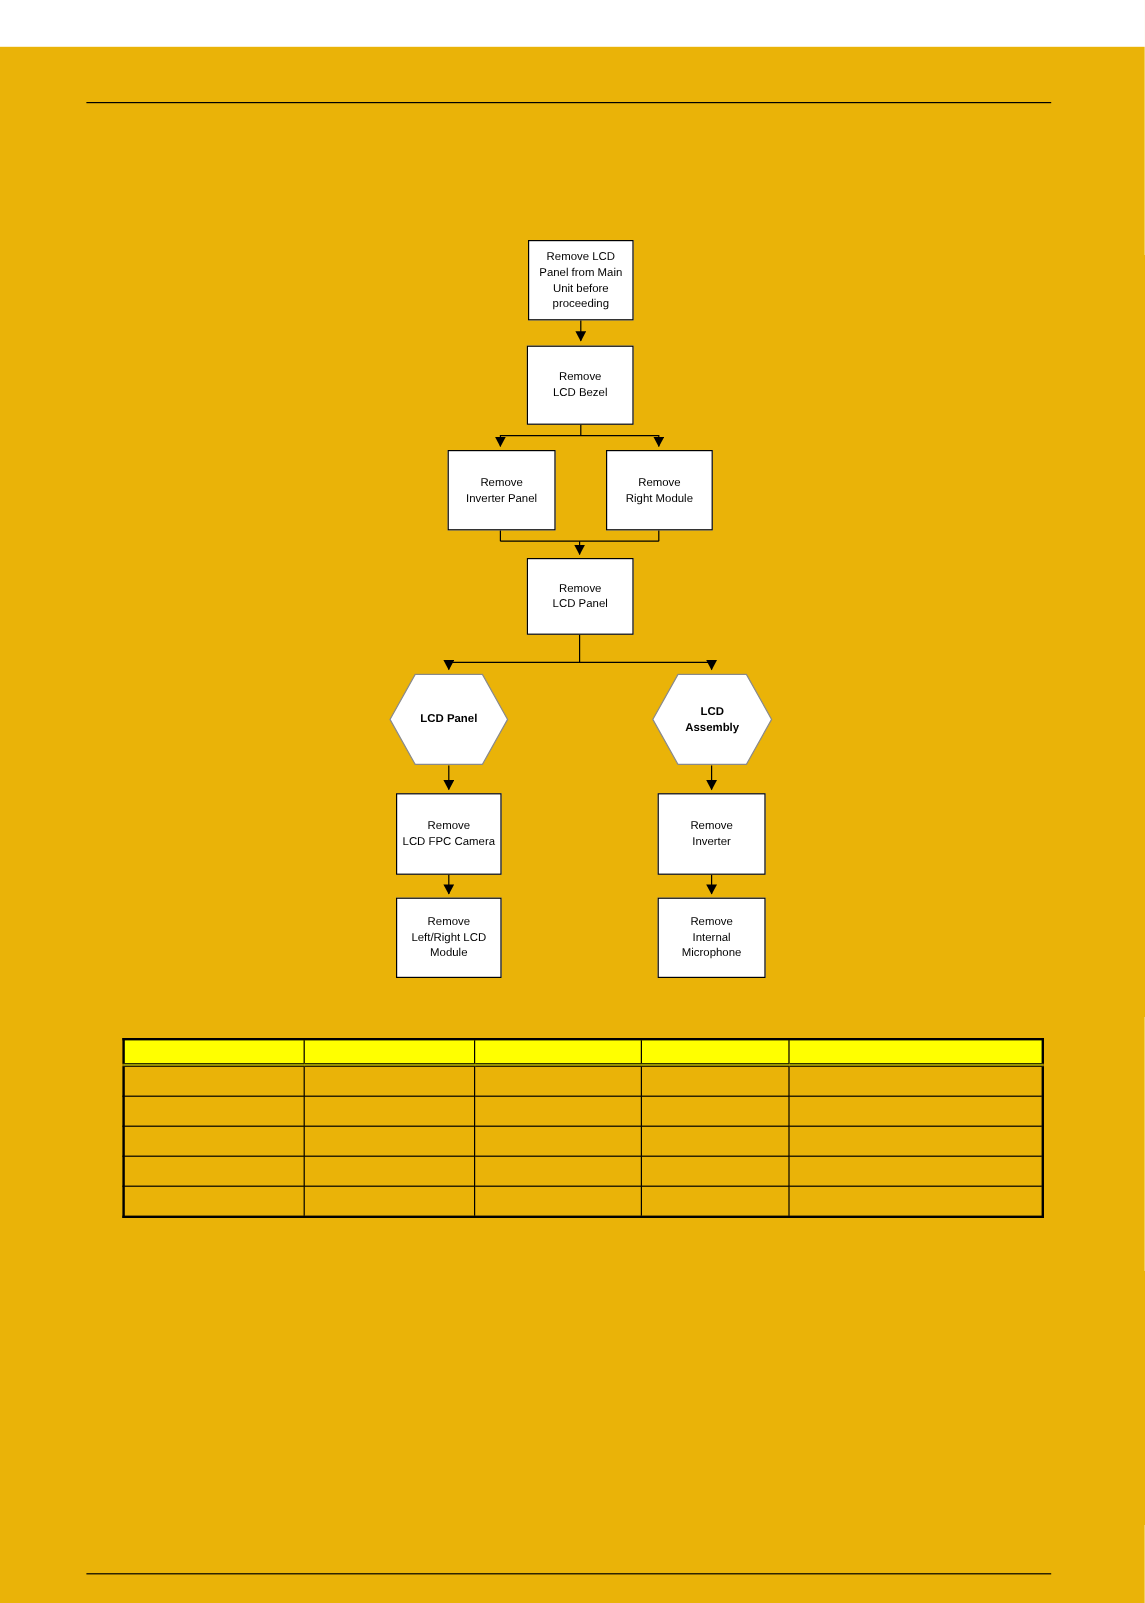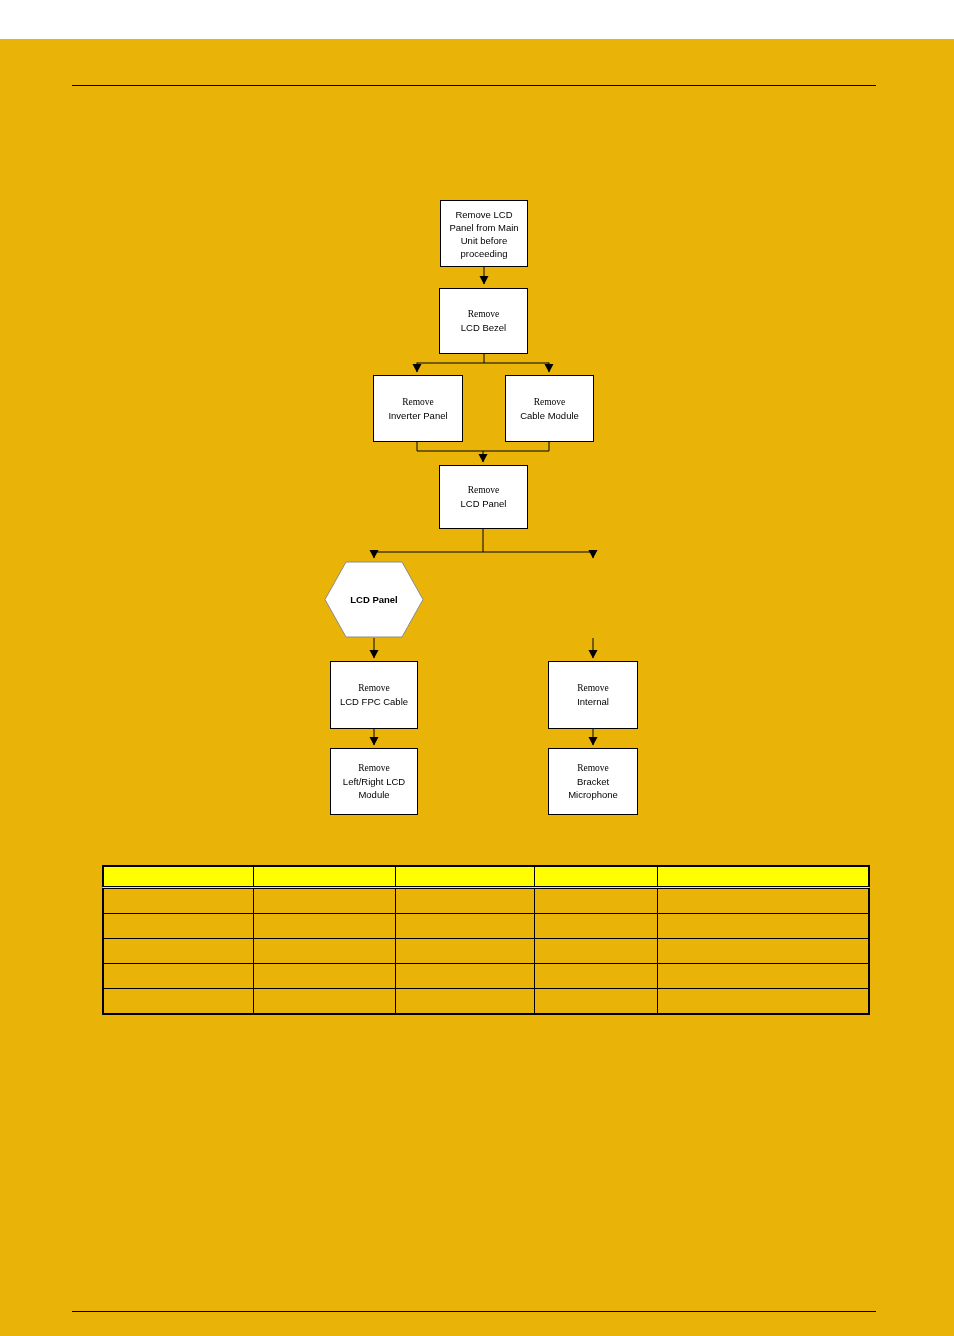--- a/index.html
+++ b/index.html
@@ -36,21 +36,21 @@
     border: 1px solid #000000;
     background: #ffffff;
     display: flex;
     flex-direction: column;
     align-items: center;
     justify-content: center;
     text-align: center;
     font-size: 9.5px;
     line-height: 13px;
   }
-  .flow-node .action { font-weight: normal; font-family: Liberation Serif, serif; }
+  .flow-node .action { font-weight: normal; }
   .flow-node .target { font-weight: normal; white-space: pre-line; }
   .flow-node .note   { white-space: pre-line; }
 
   .hex-node {
     position: absolute;
     box-sizing: border-box;
   }
   .hex-node svg { position: absolute; left: 0; top: 0; }
   .hex-label {
     position: absolute;
@@ -158,55 +158,62 @@
     <div class="target">LCD Bezel</div>
   </div>
 
   <div class="flow-node n-inverter">
     <div class="action">Remove</div>
     <div class="target">Inverter Panel</div>
   </div>
 
   <div class="flow-node n-camera">
     <div class="action">Remove</div>
-    <div class="target">Cable Module</div>
+    <div class="target">Right Module</div>
   </div>
 
   <div class="flow-node n-panel">
     <div class="action">Remove</div>
     <div class="target">LCD Panel</div>
   </div>
 
   <div class="hex-node n-hex-l">
     <svg width="100" height="77" viewBox="0 0 100 77">
       <polygon points="22,1 78,1 99,38.5 78,76 22,76 1,38.5" fill="#ffffff" stroke="#8a8a8a" stroke-width="1"></polygon>
     </svg>
     <div class="hex-label">LCD Panel</div>
   </div>
 
+  <div class="hex-node n-hex-r">
+    <svg width="101" height="77" viewBox="0 0 101 77">
+      <polygon points="22,1 79,1 100,38.5 79,76 22,76 1,38.5" fill="#ffffff" stroke="#8a8a8a" stroke-width="1"></polygon>
+    </svg>
+    <div class="hex-label">LCD
+Assembly</div>
+  </div>
 
   <div class="flow-node n-fpc">
     <div class="action">Remove</div>
-    <div class="target">LCD FPC Cable</div>
+    <div class="target">LCD FPC Camera</div>
   </div>
 
   <div class="flow-node n-bracket">
     <div class="action">Remove</div>
     <div class="target">Left/Right LCD
 Module</div>
   </div>
 
   <div class="flow-node n-antenna">
     <div class="action">Remove</div>
-    <div class="target">Internal</div>
+    <div class="target">Inverter</div>
   </div>
 
   <div class="flow-node n-mic">
     <div class="action">Remove</div>
-    <div class="target">Bracket
+    <div class="target">Internal
 Microphone</div>
   </div>
 
   <div class="screw-table-wrap">
     <table class="screw-table">
       <colgroup>
         <col style="width:150px">
           <col style="width:142px">
           <col style="width:139px">
         <col style="width:123px">

